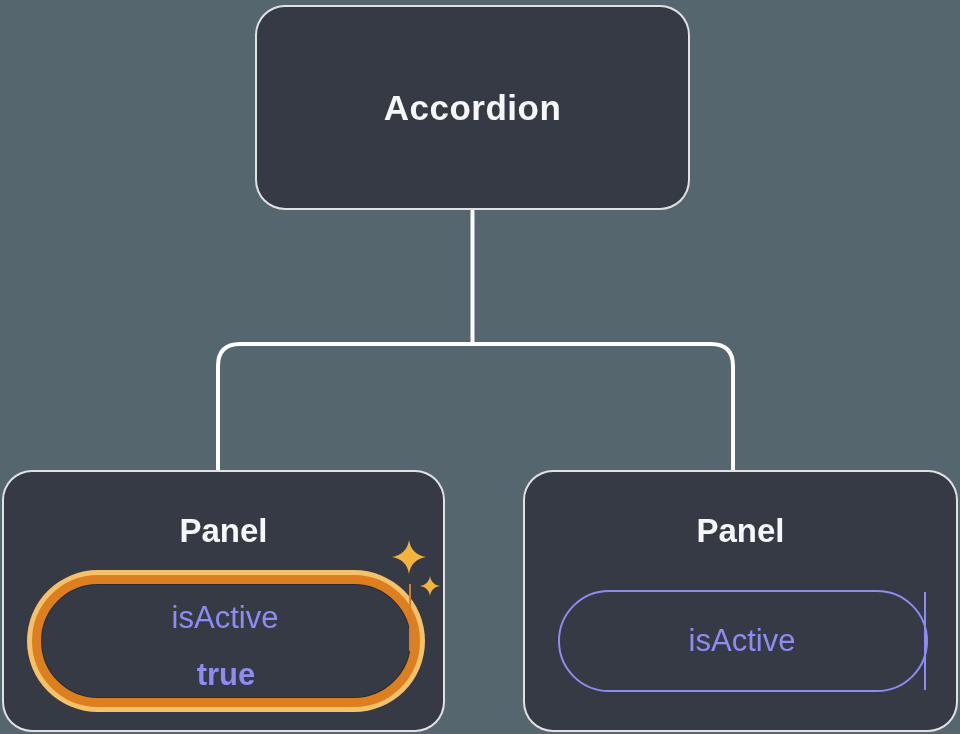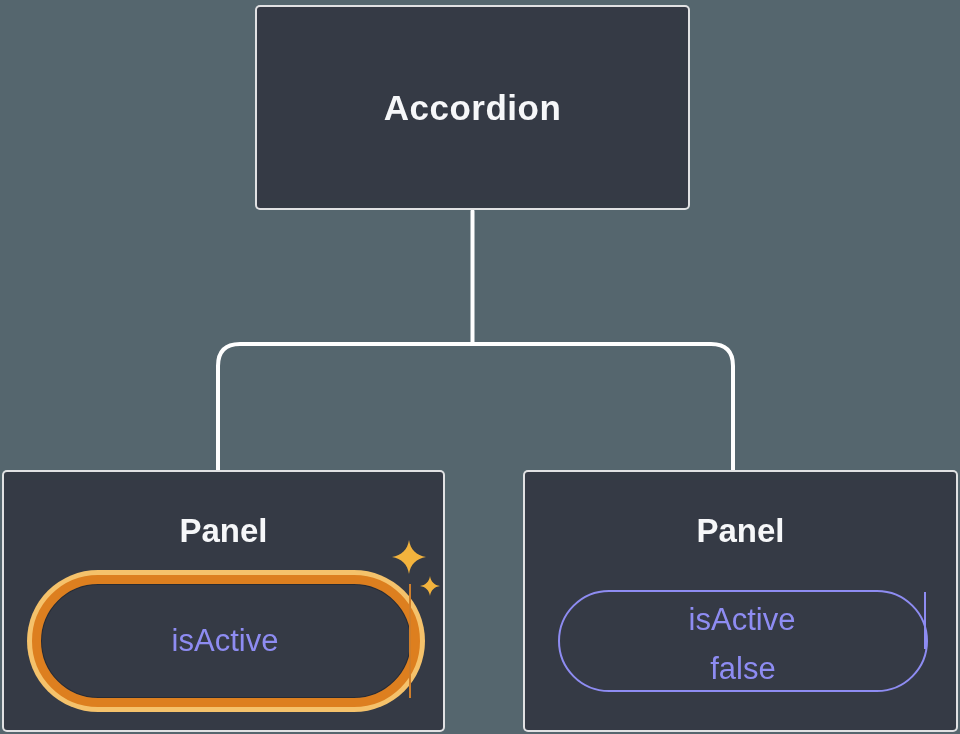--- a/index.html
+++ b/index.html
@@ -25,21 +25,21 @@
 
   .connector-svg{
     position:absolute;left:0;top:0;width:960px;height:734px;
     pointer-events:none;
   }
 
   .card{
     position:absolute;
     background:var(--card);
     border:2px solid rgba(255,255,255,0.85);
-    border-radius:5px;
+    border-radius:30px;
     color:var(--text);
   }
   .card-root{
     left:255px;top:5px;width:435px;height:205px;
     display:flex;align-items:center;justify-content:center;
   }
   .root-label{
     font-size:35px;font-weight:700;letter-spacing:0.5px;color:var(--text);
   }
 
@@ -103,36 +103,36 @@
 
   <div class="card card-root">
     <div class="root-label">Accordion</div>
   </div>
 
   <div class="card card-panel card-panel-left">
     <div class="panel-title">Panel</div>
 
     <div class="pill pill-highlight">
       <div class="pill-cell pill-cell-name">isActive</div>
+      <div class="pill-cell pill-cell-value">true</div>
     </div>
 
     <span class="sparkle sparkle-large">
       <svg width="34" height="34" viewBox="0 0 24 24" fill="currentColor">
         <path d="M12 0C12.9 6.6 17.4 11.1 24 12C17.4 12.9 12.9 17.4 12 24C11.1 17.4 6.6 12.9 0 12C6.6 11.1 11.1 6.6 12 0Z"></path>
       </svg>
     </span>
     <span class="sparkle sparkle-small">
       <svg width="20" height="20" viewBox="0 0 24 24" fill="currentColor">
         <path d="M12 0C12.9 6.6 17.4 11.1 24 12C17.4 12.9 12.9 17.4 12 24C11.1 17.4 6.6 12.9 0 12C6.6 11.1 11.1 6.6 12 0Z"></path>
       </svg>
     </span>
   </div>
 
   <div class="card card-panel card-panel-right">
     <div class="panel-title">Panel</div>
 
     <div class="pill pill-normal">
       <div class="pill-cell pill-cell-name">isActive</div>
-      <div class="pill-cell pill-cell-value">false</div>
     </div>
   </div>
 
 </div>
 
 </body></html>

